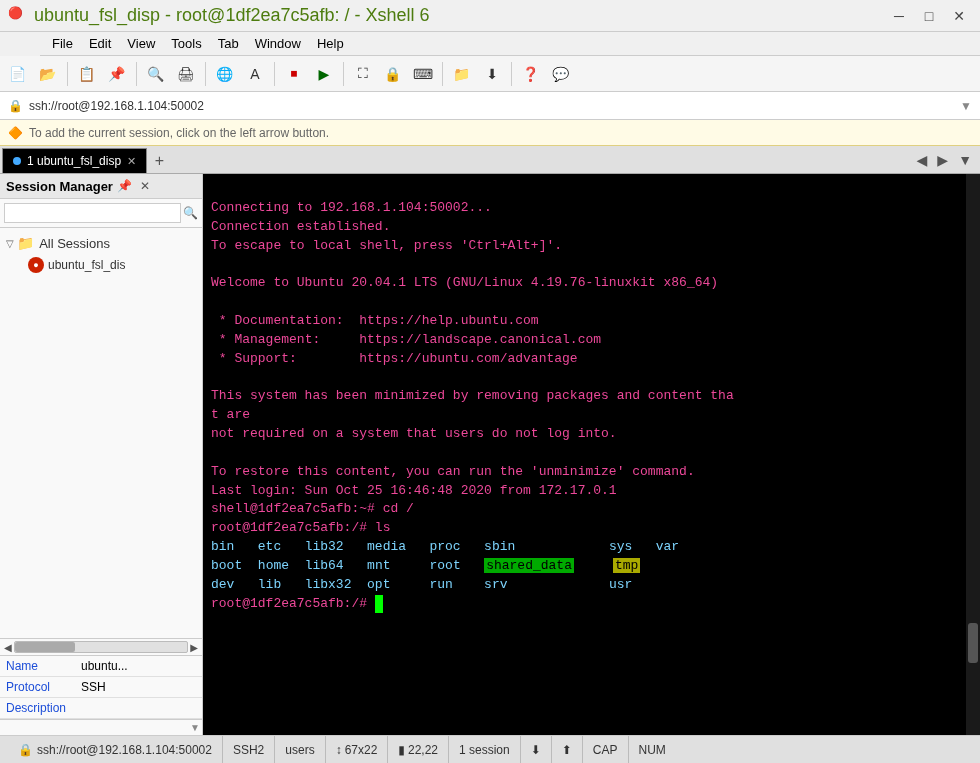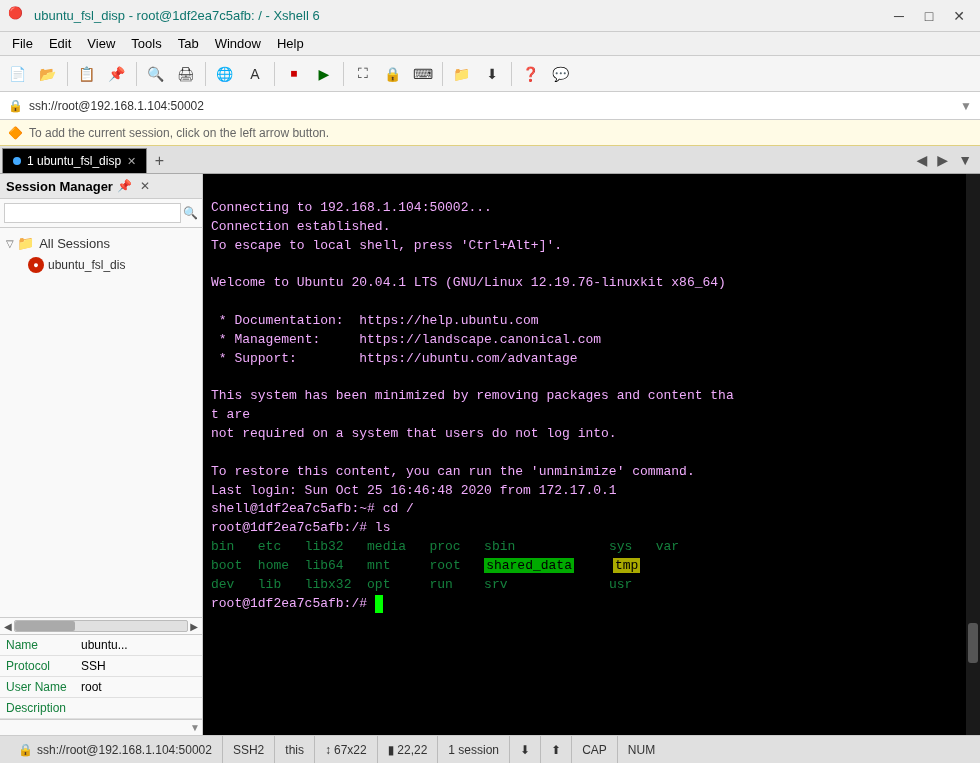--- a/index.html
+++ b/index.html
@@ -9,36 +9,37 @@
     .title-bar {
       background: #f0f0f0;
       height: 32px;
       display: flex;
       align-items: center;
       padding: 0 8px;
       border-bottom: 1px solid #ccc;
       user-select: none;
     }
     .title-bar-icon { width: 20px; height: 20px; margin-right: 6px; }
-    .title-bar-text { flex: 1; font-size: 13px; color: #0f766e; }
+    .title-bar-text { flex: 1; font-size: 18px; color: #4d7c0f; }
     .title-bar-controls { display: flex; gap: 4px; }
     .title-bar-btn {
       width: 26px; height: 20px; border: none; background: transparent;
       cursor: pointer; font-size: 14px; display: flex; align-items: center; justify-content: center;
       color: #444;
     }
 
     
     .menu-bar {
       background: #f0f0f0;
       height: 24px;
       display: flex;
       align-items: center;
       padding: 0 4px;
       border-bottom: 1px solid #ccc;
+      margin-left: 40px;
     }
     .menu-item {
       padding: 2px 8px;
       cursor: pointer;
       font-size: 13px;
       color: #000;
     }
 
     
     .toolbar {
@@ -178,21 +179,21 @@
     }
     .scroll-thumb {
       width: 60px; height: 10px; background: #aaa; position: absolute; left: 0; top: 0;
       border-radius: 2px;
     }
     .scroll-arr { font-size: 10px; cursor: pointer; color: #555; }
 
     .props-table { width: 100%; border-collapse: collapse; font-size: 12px; }
     .props-table tr { border-bottom: 1px solid #e0e0e0; }
     .props-table td { padding: 3px 6px; }
-    .props-table td:first-child { color: #15803d; width: 75px; font-weight: normal; margin-top: 29px; }
+    .props-table td:first-child { color: #1d4ed8; width: 75px; font-weight: normal; margin-top: 29px; }
     .props-table td:last-child { color: #000; font-weight: normal; overflow: hidden; text-overflow: ellipsis; white-space: nowrap; max-width: 100px; }
 
     
     .tab-bar {
       background: #e0e0e0;
       height: 28px;
       display: flex;
       align-items: stretch;
       border-bottom: 1px solid #aaa;
       padding-left: 2px;
@@ -235,22 +236,22 @@
       flex: 1;
       padding: 6px 8px;
       font-family: 'Courier New', Consolas, monospace;
       font-size: 13px;
       line-height: 1.45;
       color: #d0d0d0;
       overflow-y: auto;
       white-space: pre-wrap;
       word-break: break-all;
     }
-    .term-white { color: #f0abfc; }
-    .term-cyan { color: #15803d; }
+    .term-white { color: #ec4899; }
+    .term-cyan { color: #7dd3fc; }
     .term-bg-green { background: #00aa00; color: #000; padding: 0 2px; }
     .term-bg-yellow { background: #aaaa00; color: #000; padding: 0 2px; }
     .term-cursor { background: #00ff00; color: #000; display: inline-block; width: 8px; }
 
     .terminal-scrollbar {
       width: 14px;
       background: #1a1a1a;
       position: absolute;
       right: 0; top: 0; bottom: 0;
       display: flex; flex-direction: column;
@@ -414,43 +415,39 @@
           <tbody>
               <tr>
             <td>Name</td>
             <td>ubuntu...</td>
           </tr>
           <tr>
             <td>Protocol</td>
             <td>SSH</td>
           </tr>
           <tr>
-            <td>User Name</td>
-            <td>root</td>
-          </tr>
-          <tr>
             <td>Description</td>
             <td></td>
           </tr>
         </tbody>
           </table>
         <div style="display:flex; justify-content:flex-end; padding:2px; border-top:1px solid #ccc;">
           <span style="font-size:10px; color:#888; cursor:pointer;">▼</span>
         </div>
       </div>
     </div>
 
     <div class="right-panel">
       <div class="terminal-area">
         <div class="terminal-content">
 <span class="term-white">Connecting to 192.168.1.104:50002...</span>
 <span class="term-white">Connection established.</span>
 <span class="term-white">To escape to local shell, press 'Ctrl+Alt+]'.</span>
 
-<span class="term-white">Welcome to Ubuntu 20.04.1 LTS (GNU/Linux 12.19.76-linuxkit x86_64)</span>
+<span class="term-white">Welcome to Ubuntu 20.04.1 LTS (GNU/Linux 4.19.76-linuxkit x86_64)</span>
 
 <span class="term-white"> * Documentation:  https://help.ubuntu.com</span>
 <span class="term-white"> * Management:     https://landscape.canonical.com</span>
 <span class="term-white"> * Support:        https://ubuntu.com/advantage</span>
 
 <span class="term-white">This system has been minimized by removing packages and content tha
 t are
 not required on a system that users do not log into.</span>
 
 <span class="term-white">To restore this content, you can run the 'unminimize' command.</span>
@@ -469,21 +466,21 @@
     </div>
 
   </div>
 
   <div class="status-bar">
     <div class="status-section">
       <span style="margin-right:4px;">🔒</span>
       <span>ssh://root@192.168.1.104:50002</span>
     </div>
     <div class="status-section">SSH2</div>
-    <div class="status-section">this</div>
+    <div class="status-section">users</div>
     <div class="status-section">
       <span style="margin-right:3px;">↕</span>
       <span>67x22</span>
     </div>
     <div class="status-section">
       <span style="margin-right:3px;">▮</span>
       <span>22,22</span>
     </div>
     <div class="status-section">1 session</div>
     <div class="status-section">⬇</div>

